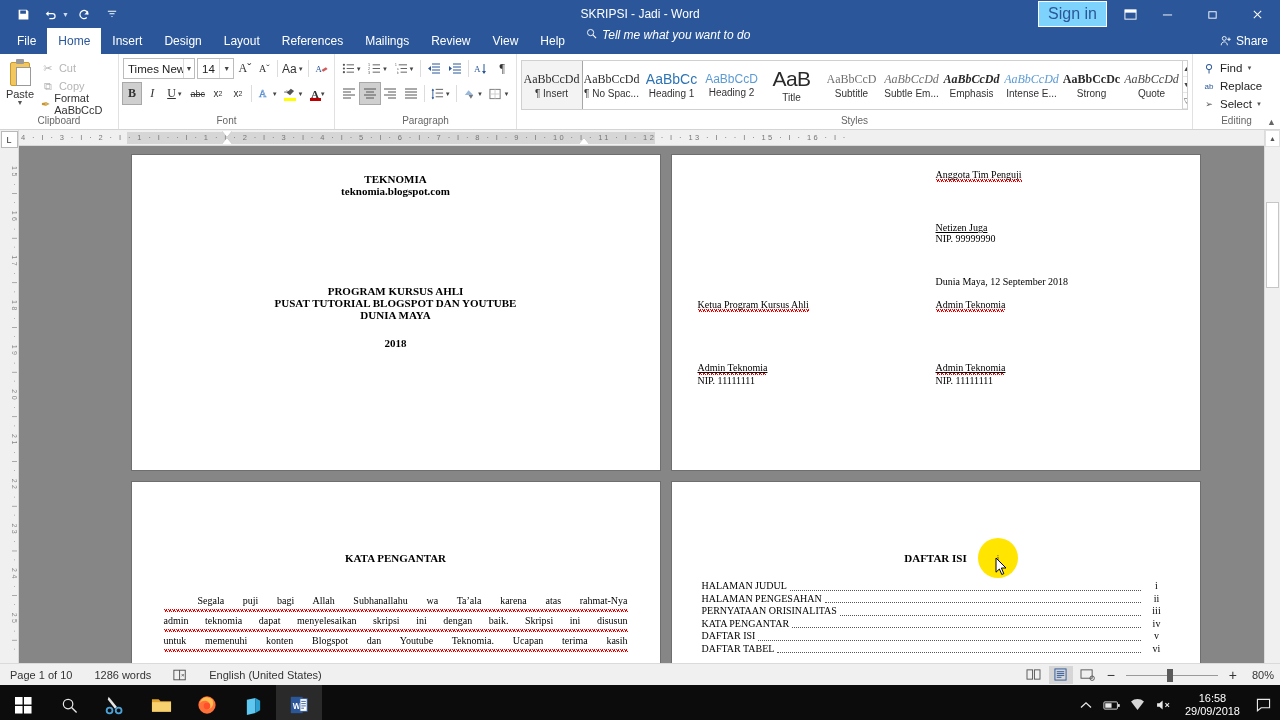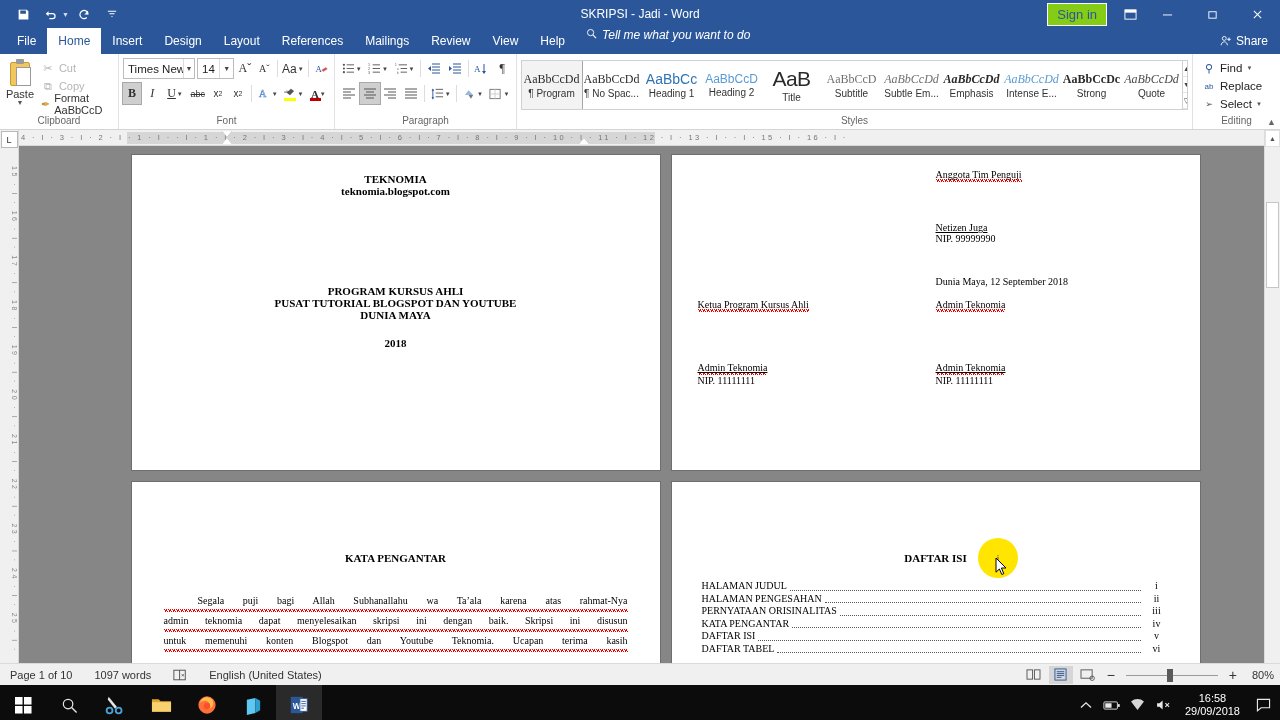--- a/index.html
+++ b/index.html
@@ -21,21 +21,21 @@
     width:26px; height:22px; display:flex; align-items:center; justify-content:center;
     color:#fff; font-size:13px; line-height:1;
   }
   .qat-caret { font-size:7px; color:#cfdcf0; margin-left:-4px; }
   .title-text {
     position:absolute; left:0; right:0; text-align:center;
     color:#fff; font-size:12px; pointer-events:none;
   }
   .title-right { margin-left:auto; display:flex; align-items:center; height:28px; }
   .signin {
-    background:#84cc16; color:#2b579a; font-size:13px;
+    background:#7dd3fc; color:#2b579a; font-size:16px;
     padding:3px 9px; margin-right:8px; border:1px solid #fff;
   }
   .ribbon-display {
     width:30px; height:28px; display:flex; align-items:center; justify-content:center;
     color:#fff;
   }
   .wbtn {
     width:45px; height:28px; display:flex; align-items:center; justify-content:center;
     color:#fff; font-size:12px;
   }
@@ -574,21 +574,21 @@
       </div>
     </div>
     <div class="rgroup-label">Paragraph</div>
   </div>
 
   <div class="rgroup g-styles">
     <div class="rgroup-body" style="padding:3px 4px 0;">
       <div class="gallery">
         <div class="sty sel">
           <span class="samp">AaBbCcDd</span>
-          <span class="nm">¶ Program</span>
+          <span class="nm">¶ Insert</span>
         </div>
         <div class="sty">
           <span class="samp">AaBbCcDd</span>
           <span class="nm">¶ No Spac...</span>
         </div>
         <div class="sty">
           <span class="samp" style="color:#2e74b5;font-size:14px;font-family:'Liberation Sans',sans-serif">AaBbCc</span>
           <span class="nm">Heading 1</span>
         </div>
         <div class="sty">
@@ -780,21 +780,21 @@
   <div class="vscroll">
     <div class="vs-split">
       <div class="vs-arrow">▲</div>
     </div>
     <div class="vs-thumb"></div>
   </div>
 </div>
 
 <div class="statusbar">
   <div class="sb-item">Page 1 of 10</div>
-  <div class="sb-item">1097 words</div>
+  <div class="sb-item">1286 words</div>
   <div class="sb-item">
     <svg width="14" height="12" viewBox="0 0 16 13">
         <rect x="1" y="1" width="13" height="11" fill="none" stroke="#444"></rect>
         <path stroke="#444" d="M7.5 1v11"></path>
         <text x="9.2" y="9" font-size="7" fill="#444">×</text>
       </svg>
   </div>
   <div class="sb-item">English (United States)</div>
 
   <div class="sb-right">

